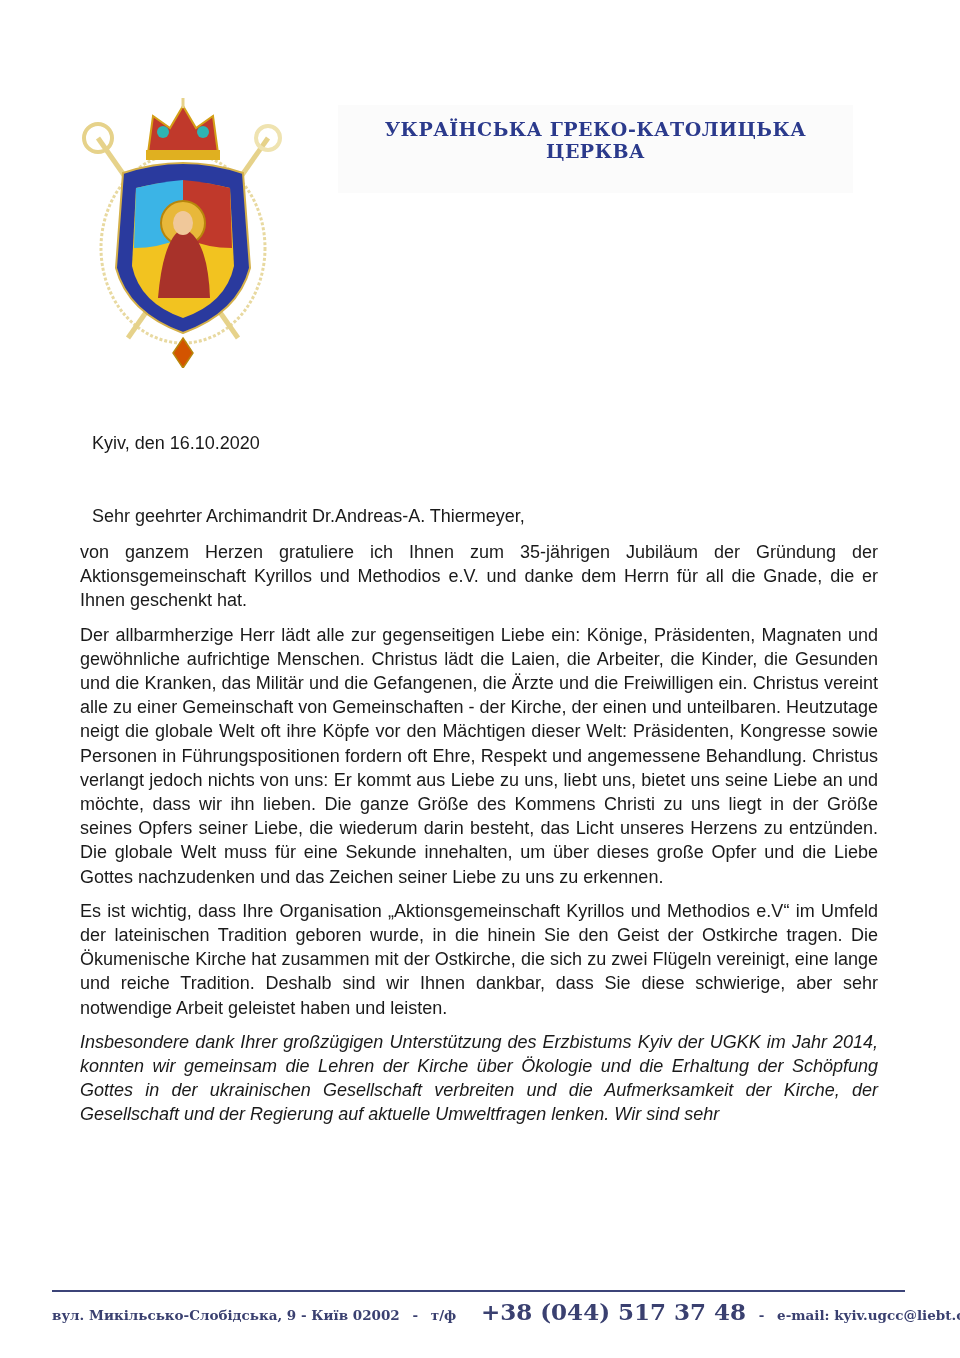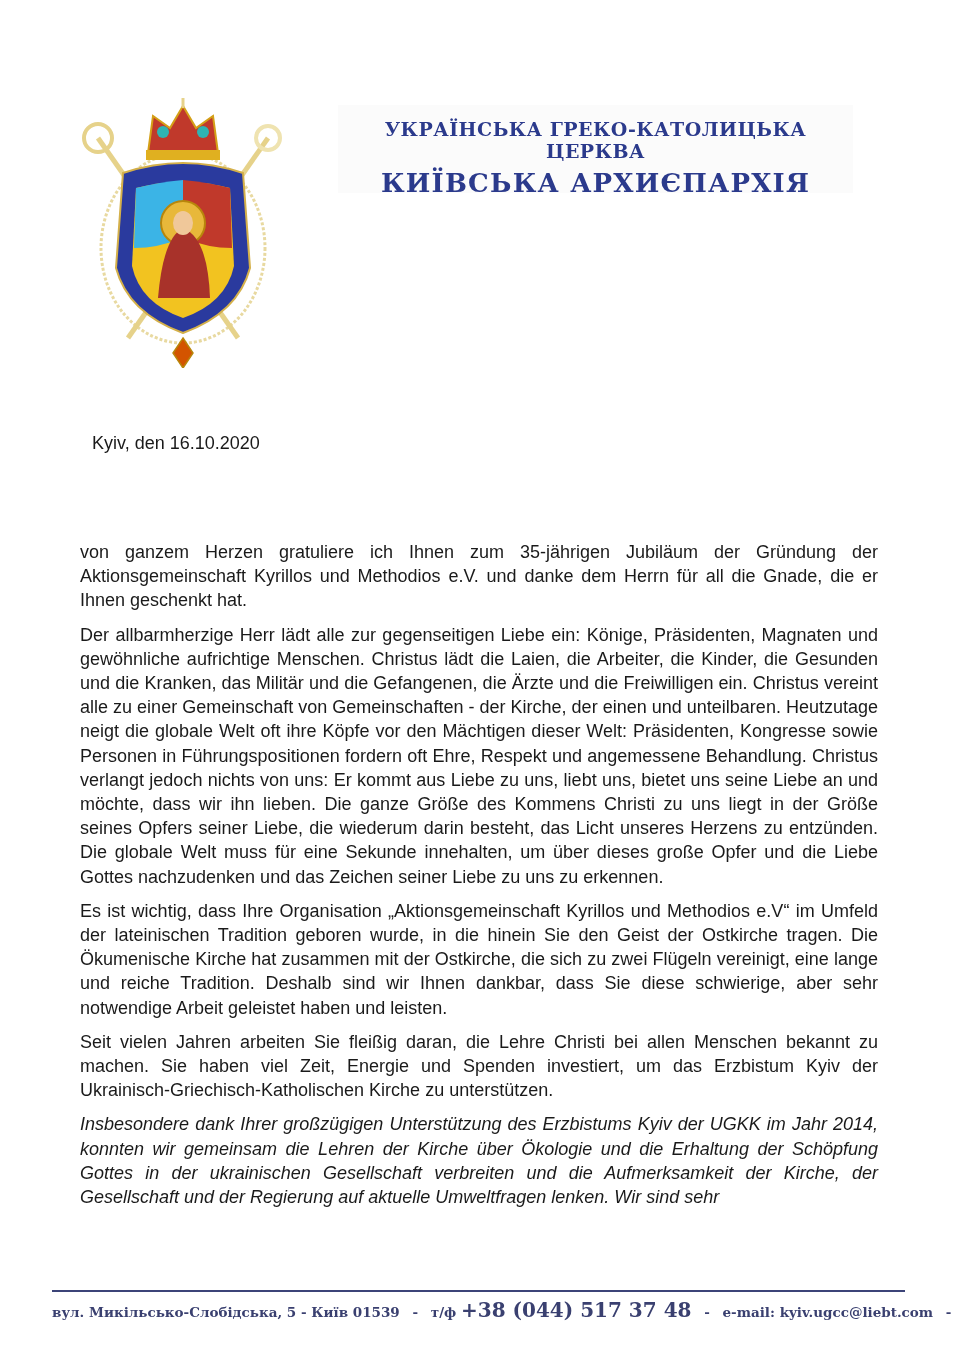--- a/index.html
+++ b/index.html
@@ -15,21 +15,21 @@
   
   .date { position: absolute; left: 92px; top: 433px; font-size: 18px; }
   .salutation { position: absolute; left: 92px; top: 506px; font-size: 18px; }
   .body-text { position: absolute; left: 80px; top: 540px; width: 798px; font-size: 18px; line-height: 24.2px; }
   .body-text p { margin: 0 0 10px 0; text-align: justify; }
   .body-text p.last { text-align: justify; text-align-last: left; font-style: italic; }
 
   
   .footer-line { position: absolute; left: 52px; top: 1290px; width: 853px; height: 2px; background: #3c4478; }
   .footer-text { position: absolute; left: 52px; top: 1298px; width: 860px; font-family: "DejaVu Serif", serif; font-weight: bold; font-size: 13.5px; color: #3a4070; white-space: nowrap; }
-  .footer-text .lg { font-size: 20px; }
+  .footer-text .lg { font-size: 23px; margin-left: 20px; }
   .sep { padding: 0 8px; }
 </style>
 </head>
 <body>
 
 <div class="page">
 
   <div class="logo">
     <svg width="210" height="270" viewBox="0 0 210 270">
 
@@ -57,37 +57,36 @@
       <circle cx="105" cy="125" r="22" fill="#e8b83a" stroke="#b8860b" stroke-width="2"></circle>
       <path d="M80 200 Q85 140 105 130 Q130 140 132 200 Z" fill="#a8322a"></path>
       <ellipse cx="105" cy="125" rx="10" ry="12" fill="#f0c89a"></ellipse>
 
       <path d="M105 240 L115 255 L105 270 L95 255 Z" fill="#d35400" stroke="#b8860b" stroke-width="1.5"></path>
     </svg>
   </div>
 
   <div class="title-block">
     <div class="title-line1">УКРАЇНСЬКА ГРЕКО-КАТОЛИЦЬКА ЦЕРКВА</div>
-    <div class="title-line2">КИЇВСЬКА АРХИЄПАРХІЯ</div>
   </div>
 
   <div class="date">Kyiv, den 16.10.2020</div>
 
+  <div class="salutation">Sehr geehrter Archimandrit Dr.Andreas-A. Thiermeyer,</div>
 
   <div class="body-text">
     <p>von ganzem Herzen gratuliere ich Ihnen zum 35-jährigen Jubiläum der Gründung der Aktionsgemeinschaft Kyrillos und Methodios e.V. und danke dem Herrn für all die Gnade, die er Ihnen geschenkt hat.</p>
     <p>Der allbarmherzige Herr lädt alle zur gegenseitigen Liebe ein: Könige, Präsidenten, Magnaten und gewöhnliche aufrichtige Menschen. Christus lädt die Laien, die Arbeiter, die Kinder, die Gesunden und die Kranken, das Militär und die Gefangenen, die Ärzte und die Freiwilligen ein. Christus vereint alle zu einer Gemeinschaft von Gemeinschaften - der Kirche, der einen und unteilbaren. Heutzutage neigt die globale Welt oft ihre Köpfe vor den Mächtigen dieser Welt: Präsidenten, Kongresse sowie Personen in Führungspositionen fordern oft Ehre, Respekt und angemessene Behandlung. Christus verlangt jedoch nichts von uns: Er kommt aus Liebe zu uns, liebt uns, bietet uns seine Liebe an und möchte, dass wir ihn lieben. Die ganze Größe des Kommens Christi zu uns liegt in der Größe seines Opfers seiner Liebe, die wiederum darin besteht, das Licht unseres Herzens zu entzünden. Die globale Welt muss für eine Sekunde innehalten, um über dieses große Opfer und die Liebe Gottes nachzudenken und das Zeichen seiner Liebe zu uns zu erkennen.</p>
     <p>Es ist wichtig, dass Ihre Organisation „Aktionsgemeinschaft Kyrillos und Methodios e.V“ im Umfeld der lateinischen Tradition geboren wurde, in die hinein Sie den Geist der Ostkirche tragen. Die Ökumenische Kirche hat zusammen mit der Ostkirche, die sich zu zwei Flügeln vereinigt, eine lange und reiche Tradition. Deshalb sind wir Ihnen dankbar, dass Sie diese schwierige, aber sehr notwendige Arbeit geleistet haben und leisten.</p>
-    <p>Seit vielen Jahren arbeiten Sie fleißig daran, die Lehre Christi bei allen Menschen bekannt zu machen. Sie haben viel Zeit, Energie und Spenden investiert, um das Erzbistum Kyiv der Ukrainisch-Griechisch-Katholischen Kirche zu unterstützen.</p>
     <p class="last">Insbesondere dank Ihrer großzügigen Unterstützung des Erzbistums Kyiv der UGKK im Jahr 2014, konnten wir gemeinsam die Lehren der Kirche über Ökologie und die Erhaltung der Schöpfung Gottes in der ukrainischen Gesellschaft verbreiten und die Aufmerksamkeit der Kirche, der Gesellschaft und der Regierung auf aktuelle Umweltfragen lenken. Wir sind sehr</p>
   </div>
 
   <div class="footer-line"></div>
   <div class="footer-text">
-    <span>вул. Микільсько-Слобідська, 5 - Київ 01539</span>
+    <span>вул. Микільсько-Слобідська, 9 - Київ 02002</span>
     <span class="sep">-</span>
     <span>т/ф</span>
     <span class="lg">+38 (044) 517 37 48</span>
     <span class="sep">-</span>
     <span>e-mail:</span>
     <span>kyiv.ugcc@liebt.com</span>
     <span class="sep">-</span>
     <span>www.ugcc.kiev.ua</span>
   </div>
 

